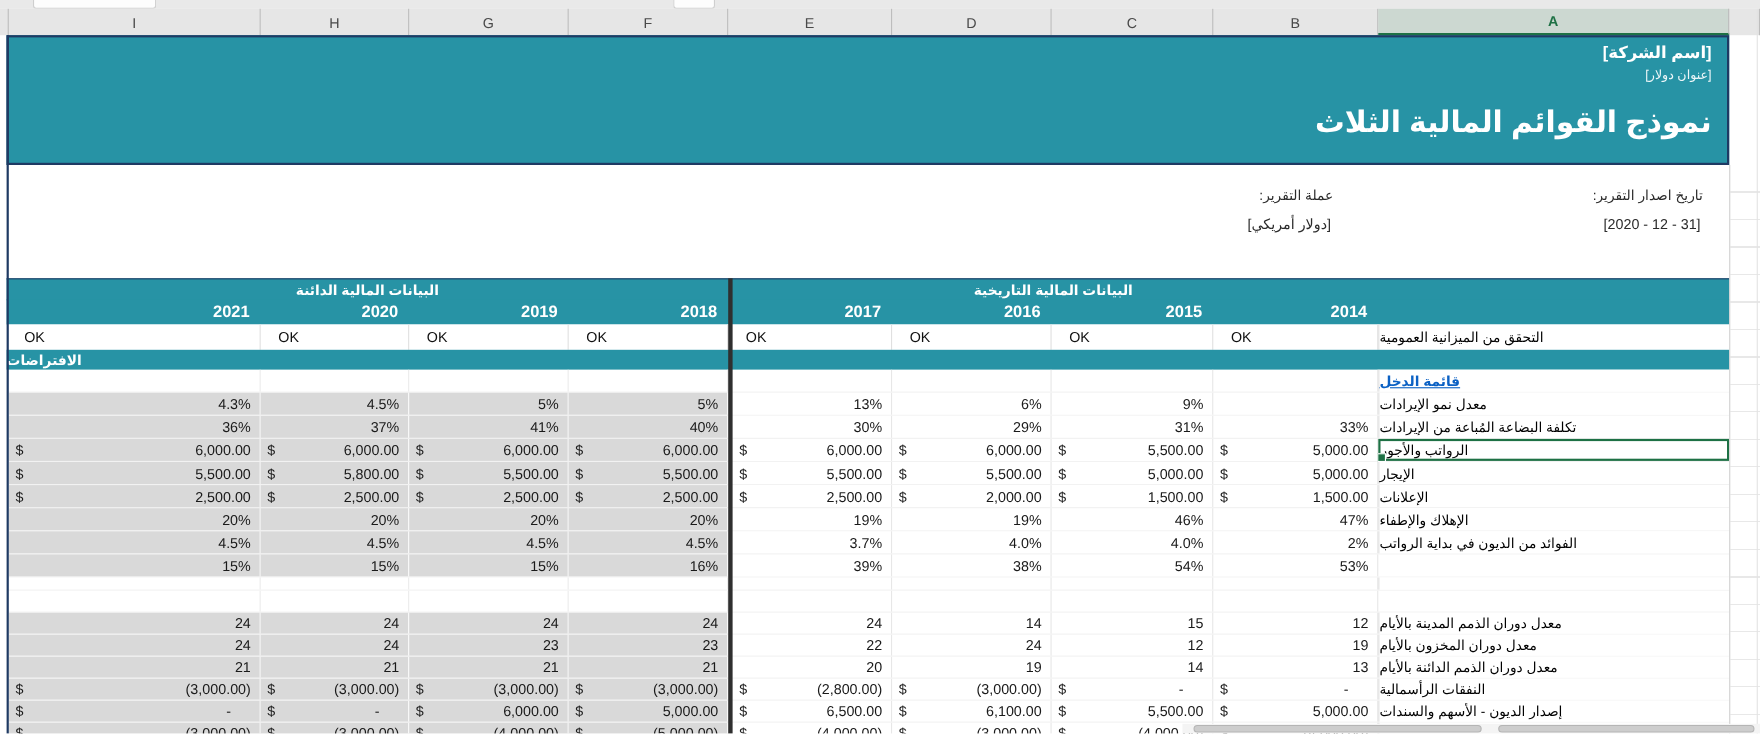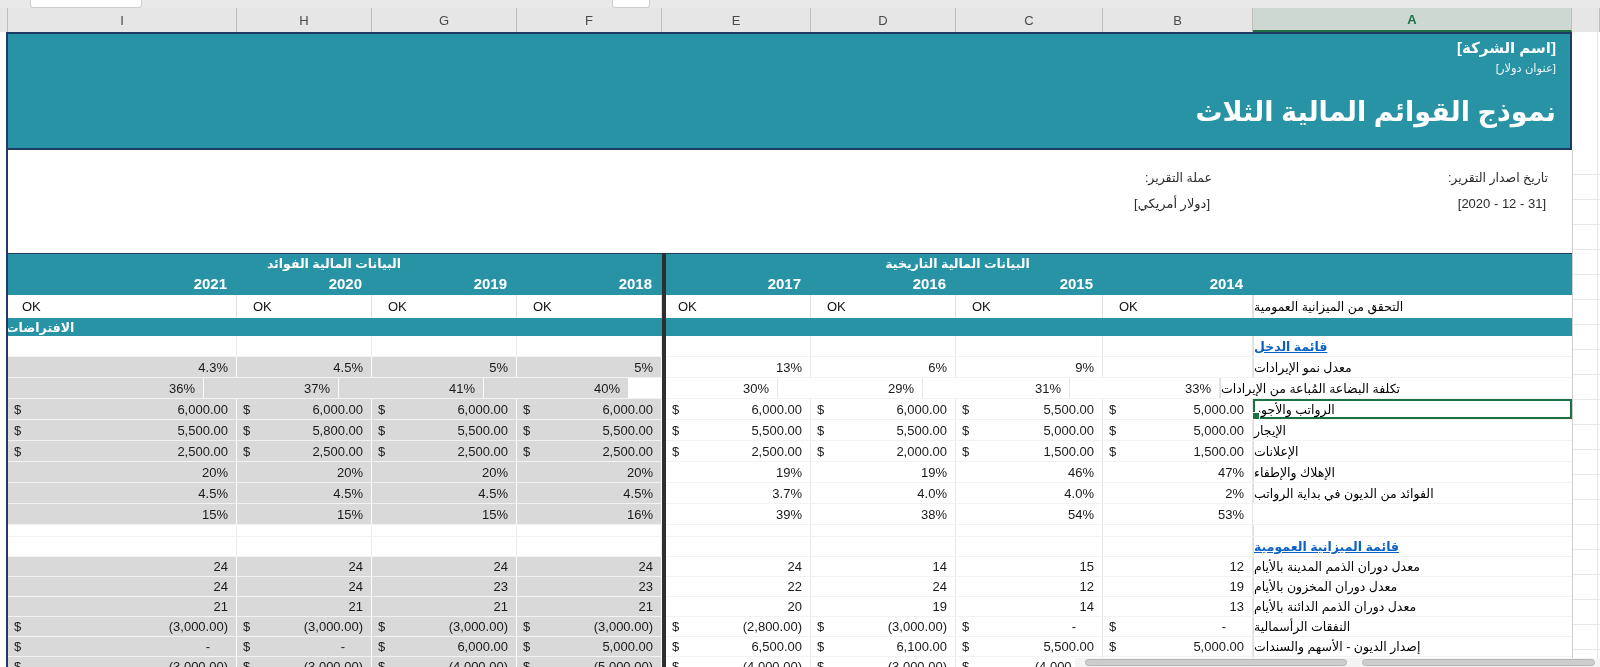--- a/index.html
+++ b/index.html
@@ -110,21 +110,21 @@
   </div>
 
   <div id="infosec">
     <div class="infolabel" style="right:24px;top:20px;">تاريخ اصدار التقرير:</div>
     <div class="infovalue" style="right:26px;top:46px;">[31 - 12 - 2020]</div>
     <div class="infolabel" style="right:360px;top:20px;">عملة التقرير:</div>
     <div class="infovalue" style="right:362px;top:46px;">[دولار أمريكي]</div>
   </div>
 
   <div id="bandtitles">
-      <div class="bandtitle" style="width: 656px;">البيانات المالية الفوائد</div>
+      <div class="bandtitle" style="width: 656px;">البيانات المالية الدائنة</div>
       <div class="bandtitle" style="width: 591px;">البيانات المالية التاريخية</div>
       <div class="bandtitle" style="width: 319px;"></div>
     </div>
   <div id="bandyears">
       <div class="yearcell" style="width: 231px;">2021</div>
       <div class="yearcell" style="width: 135px;">2020</div>
       <div class="yearcell" style="width: 145px;">2019</div>
       <div class="yearcell" style="width: 145px;">2018</div>
       <div class="yearcell" style="width: 149px;">2017</div>
       <div class="yearcell" style="width: 145px;">2016</div>
@@ -169,21 +169,21 @@
         <div class="cell pcell num" dir="ltr" style="width: 145px;">5%</div>
         <div class="cell" style="width: 4px;"></div>
         <div class="cell hcell num" dir="ltr" style="width: 145px;">13%</div>
         <div class="cell hcell num" dir="ltr" style="width: 145px;">6%</div>
         <div class="cell hcell num" dir="ltr" style="width: 147px;">9%</div>
         <div class="cell hcell num" dir="ltr" style="width: 150px;"></div>
         <div class="cell labelcell">معدل نمو الإيرادات</div>
       </div>
       <div class="grow gray" style="height: 21px;">
         <div class="cell" style="width: 2px;"></div>
-        <div class="cell pcell num" dir="ltr" style="width: 196px; text-align: right;">36%</div>
+        <div class="cell pcell num" dir="ltr" style="width: 229px; text-align: right;">36%</div>
         <div class="cell pcell num" dir="ltr" style="width: 135px;">37%</div>
         <div class="cell pcell num" dir="ltr" style="width: 145px;">41%</div>
         <div class="cell pcell num" dir="ltr" style="width: 145px;">40%</div>
         <div class="cell" style="width: 4px;"></div>
         <div class="cell hcell num" dir="ltr" style="width: 145px;">30%</div>
         <div class="cell hcell num" dir="ltr" style="width: 145px;">29%</div>
         <div class="cell hcell num" dir="ltr" style="width: 147px;">31%</div>
         <div class="cell hcell num" dir="ltr" style="width: 150px;">33%</div>
         <div class="cell labelcell">تكلفة البضاعة المُباعة  من الإيرادات</div>
       </div>
@@ -353,23 +353,20 @@
         <div class="cell" style="width: 2px;"></div>
         <div class="cell pcell num" dir="ltr" style="width: 229px;"></div>
         <div class="cell pcell num" dir="ltr" style="width: 135px;"></div>
         <div class="cell pcell num" dir="ltr" style="width: 145px;"></div>
         <div class="cell pcell num" dir="ltr" style="width: 145px;"></div>
         <div class="cell" style="width: 4px;"></div>
         <div class="cell hcell num" dir="ltr" style="width: 145px;"></div>
         <div class="cell hcell num" dir="ltr" style="width: 145px;"></div>
         <div class="cell hcell num" dir="ltr" style="width: 147px;"></div>
         <div class="cell hcell num" dir="ltr" style="width: 150px;"></div>
-        <div class="cell labelcell">
-          <span class="seclink">قائمة الميزانية العمومية</span>
-        </div>
       </div>
       <div class="grow gray" style="height: 20px;">
         <div class="cell" style="width: 2px;"></div>
         <div class="cell pcell num" dir="ltr" style="width: 229px;">24</div>
         <div class="cell pcell num" dir="ltr" style="width: 135px;">24</div>
         <div class="cell pcell num" dir="ltr" style="width: 145px;">24</div>
         <div class="cell pcell num" dir="ltr" style="width: 145px;">24</div>
         <div class="cell" style="width: 4px;"></div>
         <div class="cell hcell num" dir="ltr" style="width: 145px;">24</div>
         <div class="cell hcell num" dir="ltr" style="width: 145px;">14</div>

